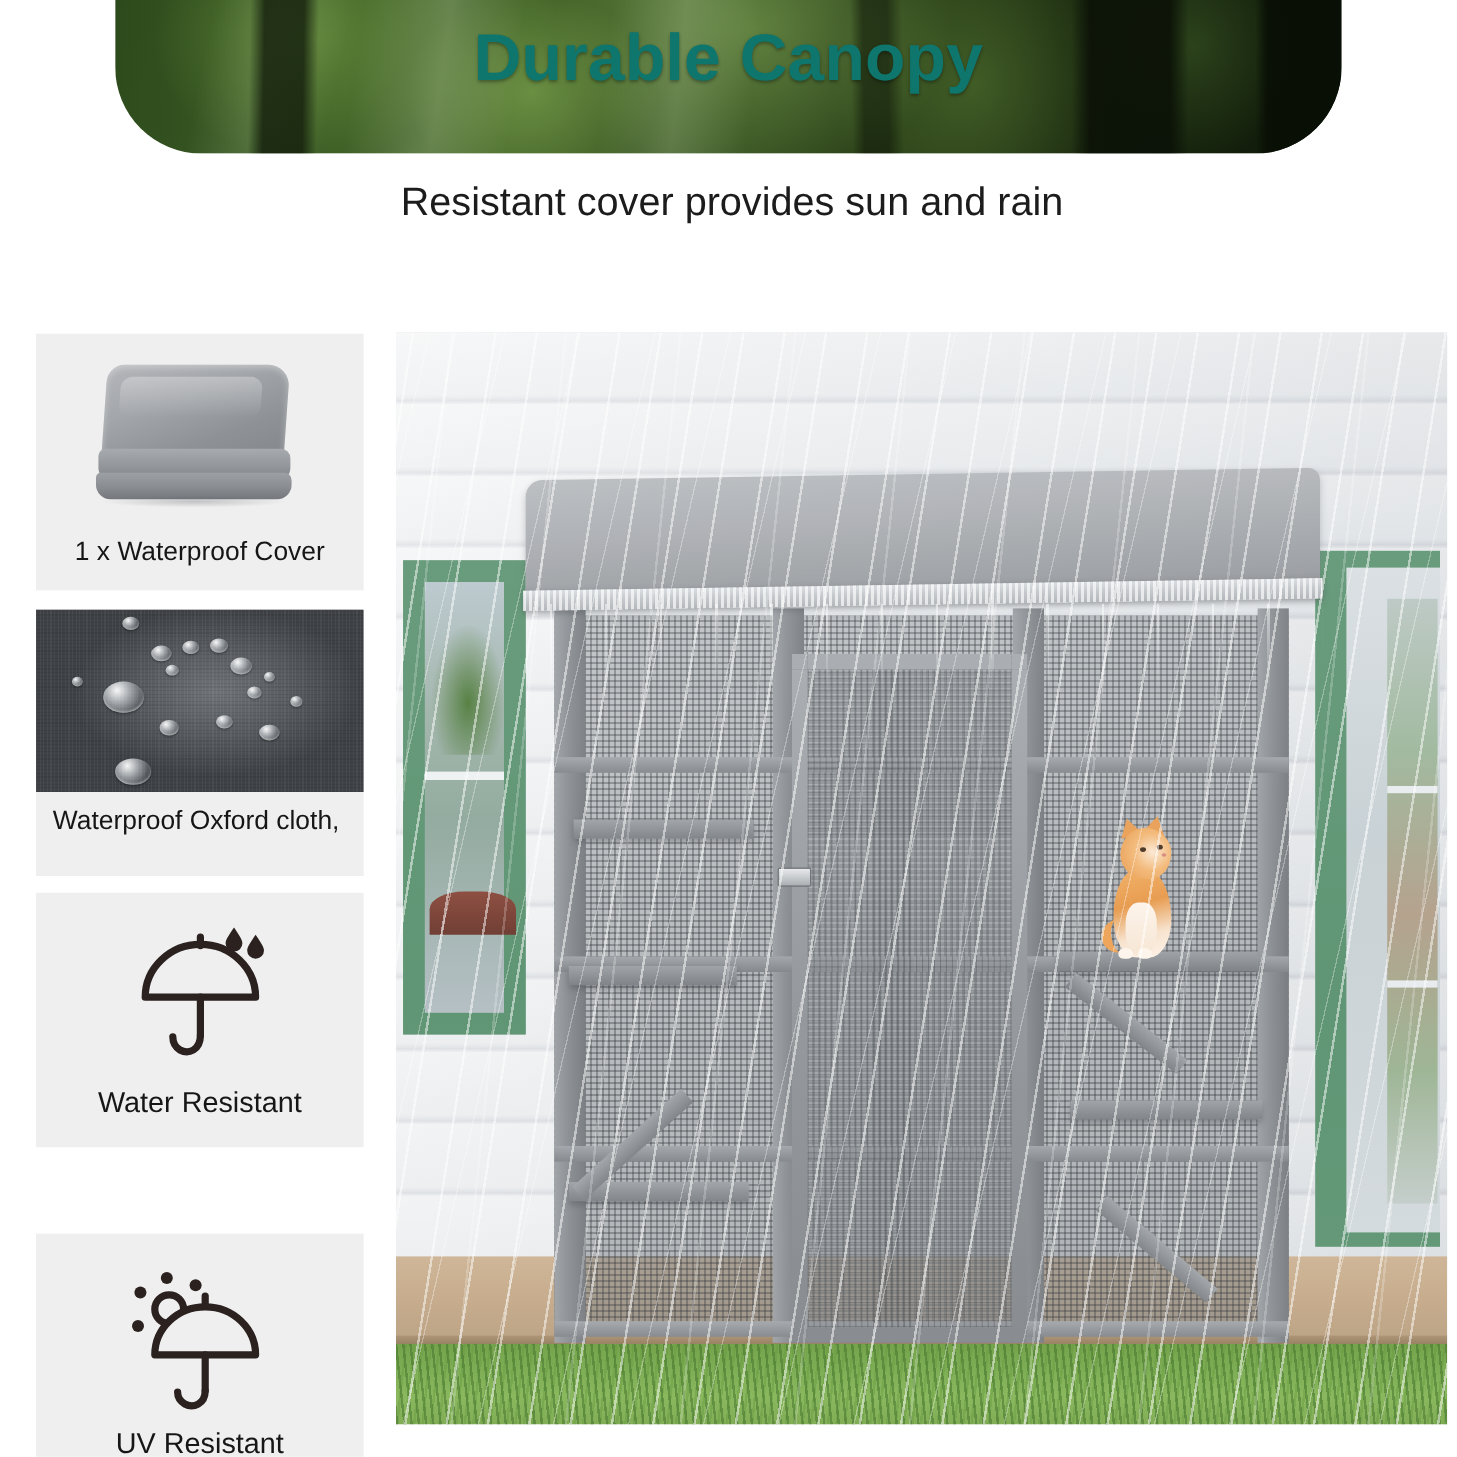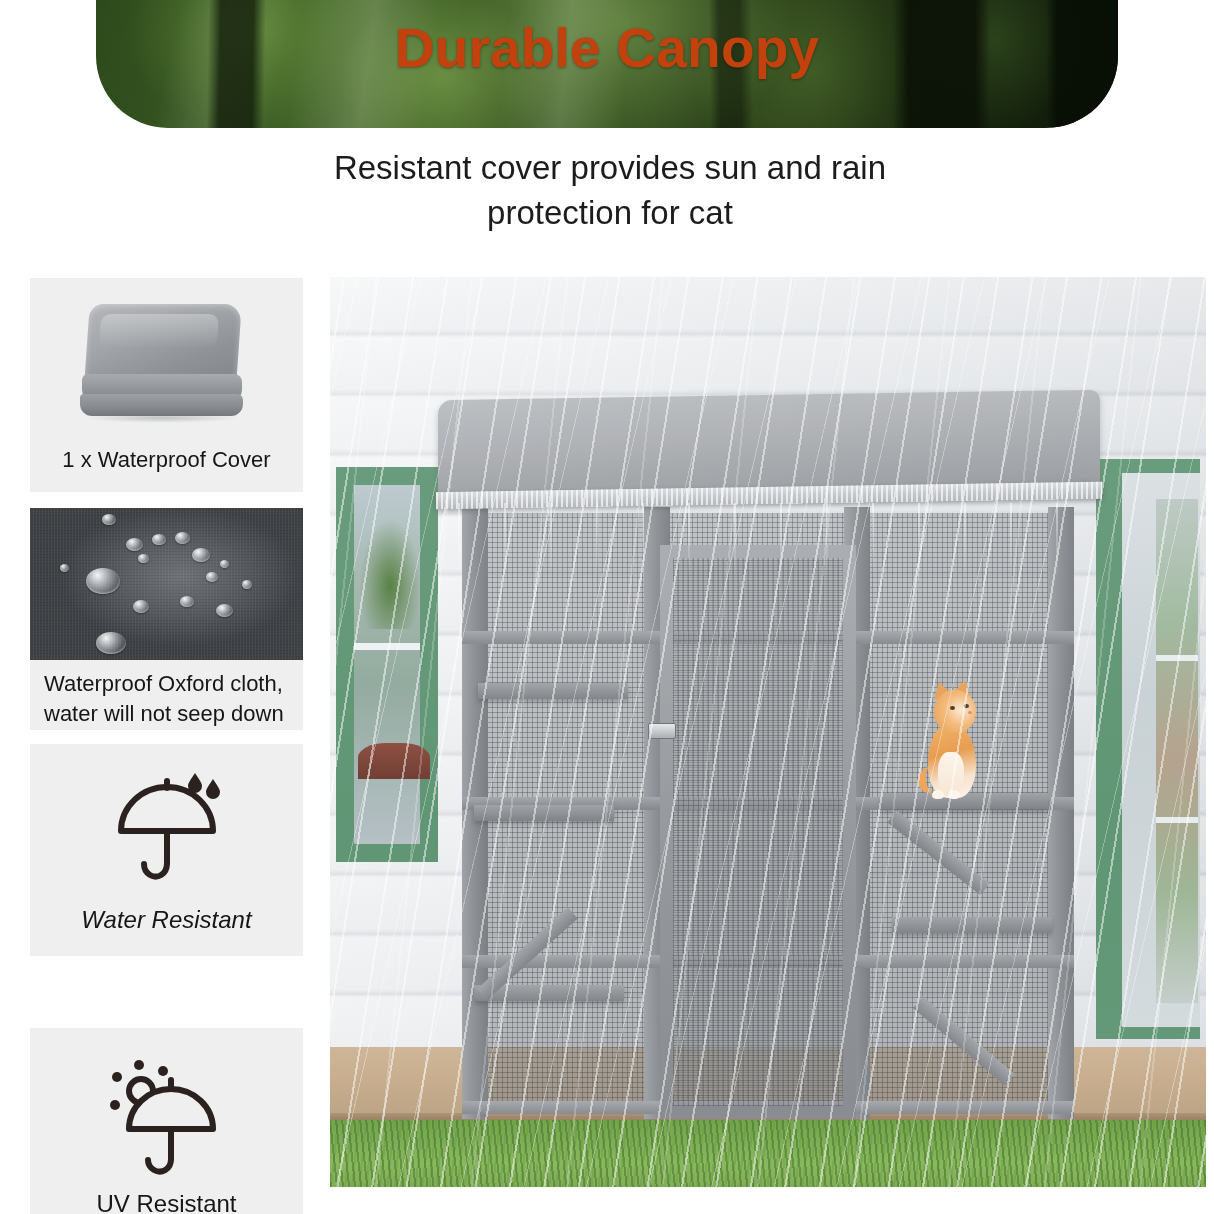--- a/index.html
+++ b/index.html
@@ -43,21 +43,21 @@
     background:
       linear-gradient(91deg, rgba(0,0,0,0) 11.0%, rgba(16,26,9,.78) 12.2%, rgba(16,26,9,.78) 15.4%, rgba(0,0,0,0) 16.6%),
       linear-gradient(89deg, rgba(0,0,0,0) 60.0%, rgba(14,22,8,.55) 61.0%, rgba(14,22,8,.55) 63.0%, rgba(0,0,0,0) 64.2%),
       linear-gradient(90deg, rgba(0,0,0,0) 78.0%, rgba(10,16,6,.85) 79.5%, rgba(10,16,6,.88) 86.0%, rgba(0,0,0,0) 87.5%),
       linear-gradient(90deg, rgba(0,0,0,0) 93.0%, rgba(8,14,5,.9) 94.0%, rgba(8,14,5,.9) 100%);
   }
   #banner-title {
     position: absolute;
     left: 0; right: 0; top: 16px;
     text-align: center;
-    color: #c2410c;
+    color: #0f766e;
     font-size: 55px;
     font-weight: bold;
     letter-spacing: 0.2px;
     text-shadow: 0 1px 3px rgba(0,0,0,.35);
     white-space: nowrap;
   }
 
   
   #subtitle {
     position: absolute;
@@ -150,21 +150,21 @@
     border-radius: 50%;
     background:
       radial-gradient(circle at 34% 28%, rgba(255,255,255,.95), rgba(225,230,235,.55) 38%, rgba(120,126,132,.35) 70%, rgba(60,64,68,.25) 100%);
     box-shadow: 0 1px 2px rgba(0,0,0,.35), inset 0 -1px 2px rgba(255,255,255,.5);
   }
   #card-oxford .card-caption {
     margin-top: 9px; text-align: left; padding-left: 14px; font-size: 22px; line-height: 30px;
   }
 
   
-  #card-water { top: 744px; height: 212px; font-style: italic; }
+  #card-water { top: 744px; height: 212px; }
   #card-uv { top: 1028px; height: 248px; }
   .icon-wrap {
     display: flex; align-items: center; justify-content: center;
     height: 150px;
     padding-top: 8px;
   }
   .icon-card-caption { margin-top: 4px; font-size: 24px; }
 
   
   #main-photo {
@@ -387,21 +387,20 @@
 
 <div id="header-banner">
   <div class="banner-bg"></div>
   <div class="banner-streaks"></div>
   <div class="banner-trunks"></div>
   <div id="banner-title">Durable Canopy</div>
 </div>
 
 <div id="subtitle">
   <div>Resistant cover provides sun and rain</div>
-  <div>protection for cat</div>
 </div>
 
 <div class="card" id="card-cover">
   <div id="cover-photo">
     <div class="cover-top"></div>
     <div class="cover-mid"></div>
     <div class="cover-bot"></div>
     <div class="cover-shadow"></div>
   </div>
   <div class="card-caption">1 x Waterproof Cover</div>
@@ -421,21 +420,20 @@
     <div class="drop" style="left:103px;top:92px;width:16px;height:13px;"></div>
     <div class="drop" style="left:150px;top:88px;width:14px;height:11px;"></div>
     <div class="drop" style="left:186px;top:96px;width:17px;height:13px;"></div>
     <div class="drop" style="left:72px;top:6px;width:14px;height:11px;"></div>
     <div class="drop" style="left:30px;top:56px;width:9px;height:8px;"></div>
     <div class="drop" style="left:66px;top:124px;width:30px;height:22px;"></div>
     <div class="drop" style="left:212px;top:72px;width:10px;height:9px;"></div>
   </div>
   <div class="card-caption">
     <div>Waterproof Oxford cloth,</div>
-    <div>water will not seep down</div>
   </div>
 </div>
 
 <div class="card" id="card-water">
   <div class="icon-wrap">
     <svg width="120" height="120" viewBox="0 0 120 120">
       <g fill="none" stroke="#2b2220" stroke-width="6" stroke-linecap="round" stroke-linejoin="round">
         <path d="M14 64 A46 44 0 0 1 106 64 Z"></path>
         <line x1="60" y1="64" x2="60" y2="96"></line>
         <path d="M60 96 C60 108 50 112 43 108 C38 105 37 100 37 97"></path>

